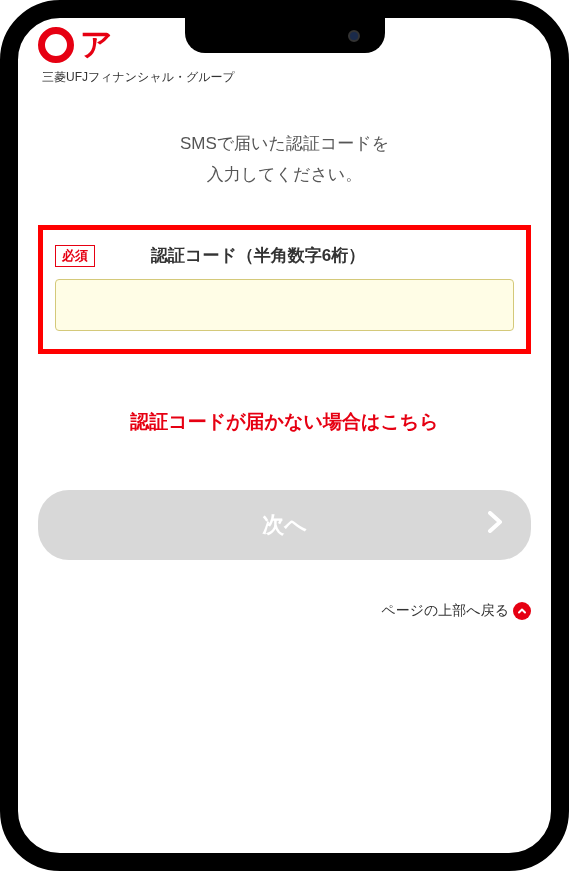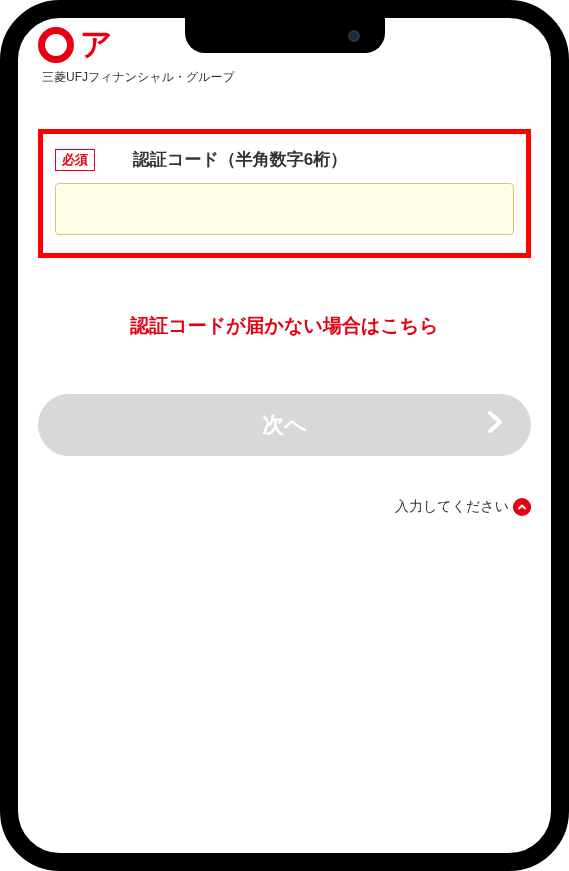--- a/index.html
+++ b/index.html
@@ -110,21 +110,21 @@
     
     .highlight-box {
       border: 5px solid #ff0000;
       padding: 14px 12px 18px 12px;
       margin-bottom: 55px;
     }
     
     .field-label-row {
       display: flex;
       align-items: center;
-      gap: 4px;
+      gap: 22px;
       margin-bottom: 12px;
     }
     
     .required-badge {
       border: 1.5px solid #e60012;
       color: #e60012;
       font-size: 13px;
       font-weight: bold;
       padding: 1px 6px;
       background: #fff;
@@ -152,21 +152,21 @@
       text-align: center;
       color: #e60012;
       font-size: 19px;
       font-weight: bold;
       text-decoration: none;
       margin-bottom: 55px;
     }
     
     .next-button {
       width: 100%;
-      height: 62px;
+      height: 70px;
       background: #d8d8d8;
       border: none;
       border-radius: 31px;
       font-size: 22px;
       font-weight: bold;
       color: #fff;
       display: flex;
       align-items: center;
       justify-content: center;
       position: relative;
@@ -221,20 +221,24 @@
     <div class="header">
       <div class="logo-row">
         <div class="logo-circle"></div>
         <div class="logo-text">ア</div>
       </div>
       <div class="logo-subtitle">三菱UFJフィナンシャル・グループ</div>
     </div>
 
     <div class="main">
 
+      <div class="instruction">
+        <div>SMSで届いた認証コードを</div>
+        <div>入力してください。</div>
+      </div>
 
       <div class="highlight-box">
         <div class="field-label-row">
           <span class="required-badge">必須</span>
           <span class="field-label">認証コード（半角数字6桁）</span>
         </div>
         <input type="text" class="code-input" value="" style="">
       </div>
 
       <a href="#" class="help-link">認証コードが届かない場合はこちら</a>
@@ -242,21 +246,21 @@
       <button class="next-button">
         <span>次へ</span>
         <span class="next-arrow">
           <svg width="16" height="22" viewBox="0 0 16 22">
             <path d="M 3 2 L 13 11 L 3 20" stroke="#fff" stroke-width="4" fill="none" stroke-linecap="round" stroke-linejoin="round"></path>
           </svg>
         </span>
       </button>
 
       <a href="#" class="back-to-top">
-        <span>入力してください</span>
+        <span>ページの上部へ戻る</span>
         <span class="up-arrow-circle">
           <svg width="10" height="10" viewBox="0 0 10 10">
             <path d="M 2 6.5 L 5 3.5 L 8 6.5" stroke="#fff" stroke-width="2" fill="none" stroke-linecap="round" stroke-linejoin="round"></path>
           </svg>
         </span>
       </a>
 
     </div>
   </div>
 </div>

